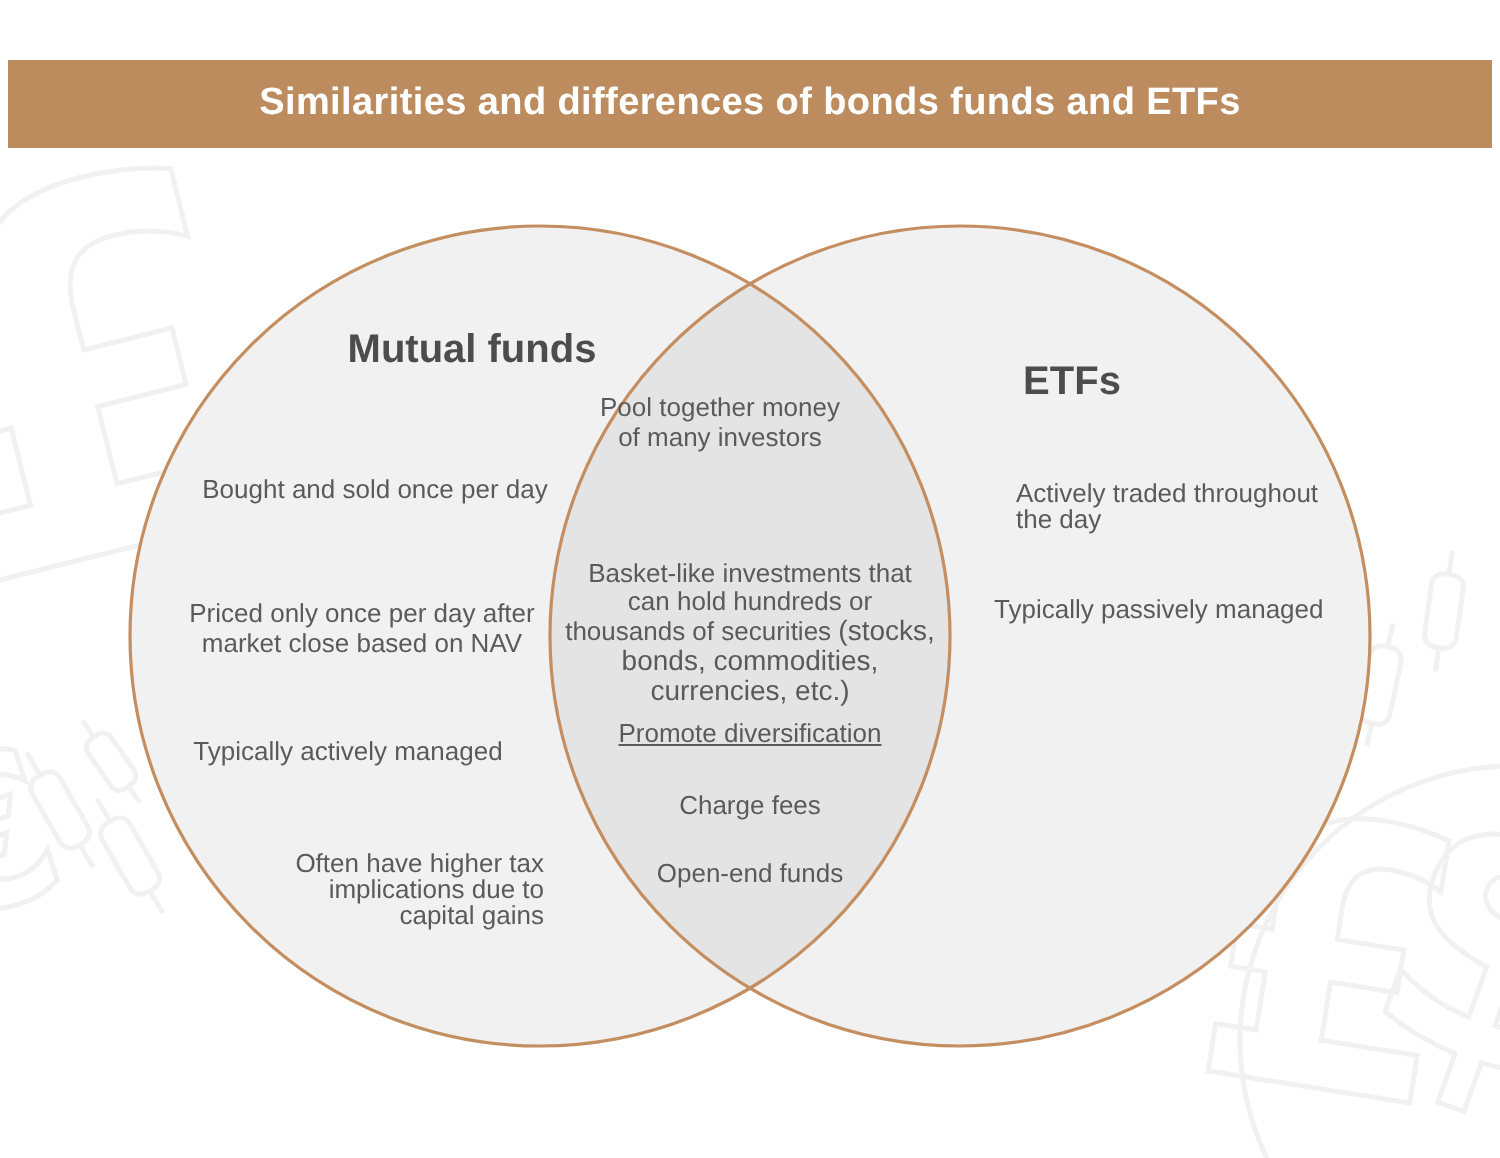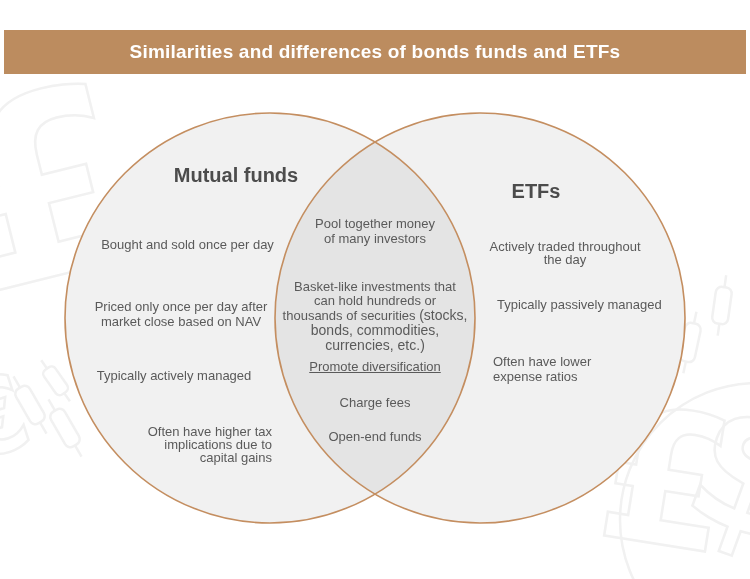--- a/index.html
+++ b/index.html
@@ -77,29 +77,27 @@
   <div class="h" style="left:476px;top:160px;width:120px;margin-top:16px;">ETFs</div>
 
   <div class="tb c" style="left:90px;top:237px;width:195px;">Bought and sold once per day</div>
   <div class="tb c" style="left:85px;top:299px;width:192px;">Priced only once per day after
 market close based on NAV</div>
   <div class="tb c" style="left:74px;top:368px;width:200px;">Typically actively managed</div>
   <div class="tb r" style="left:138px;top:413px;width:134px;line-height:13px;">Often have higher tax
 implications due to
 capital gains</div>
 
-  <div class="tb c" style="left:295px;top:196px;width:160px;margin-top:20px;">Pool together money
+  <div class="tb c" style="left:280px;top:196px;width:160px;">Pool together money
 of many investors</div>
   <div class="tb c" style="left:275px;top:236px;width:200px;line-height:14px;margin-top:44px;"><span>Basket-like investments that
 can hold hundreds or
 thousands of securities</span> <span class="small">(stocks,
 bonds, commodities, currencies, etc.)</span></div>
   <div class="tb c" style="left:275px;top:359px;width:200px;text-decoration:underline;">Promote diversification</div>
   <div class="tb c" style="left:275px;top:395px;width:200px;">Charge fees</div>
   <div class="tb c" style="left:275px;top:429px;width:200px;">Open-end funds</div>
 
-  <div class="tb" style="left:480px;top:240px;width:170px;line-height:13px;text-align:center;">Actively traded throughout
+  <div class="tb" style="left:508px;top:240px;width:170px;line-height:13px;">Actively traded throughout
 the day</div>
   <div class="tb" style="left:497px;top:297px;width:175px;">Typically passively managed</div>
-  <div class="tb" style="left:493px;top:354px;width:130px;">Often have lower
-expense ratios</div>
 
 </div>
 
 </body></html>

